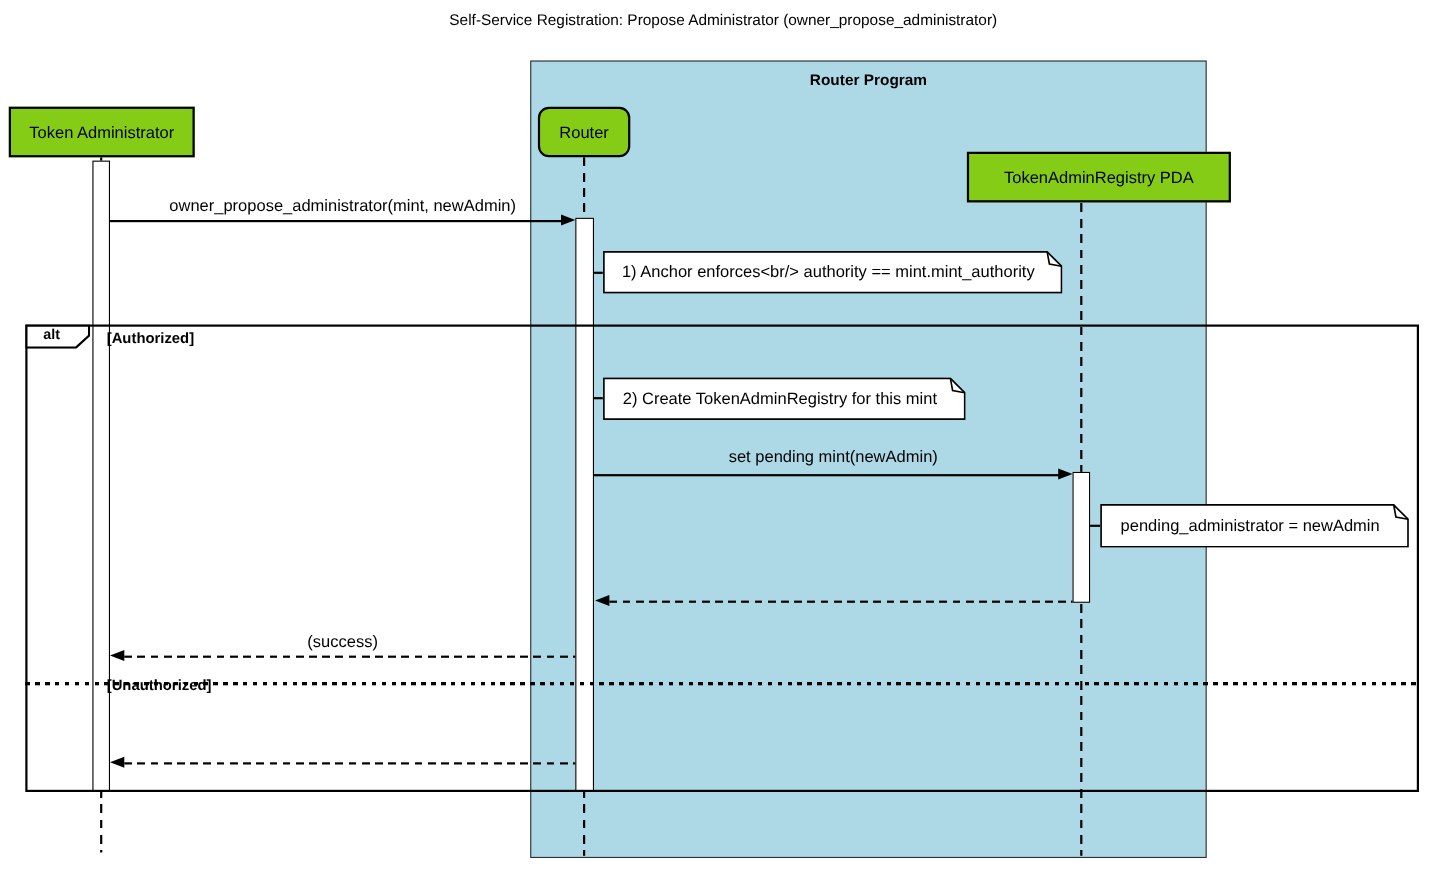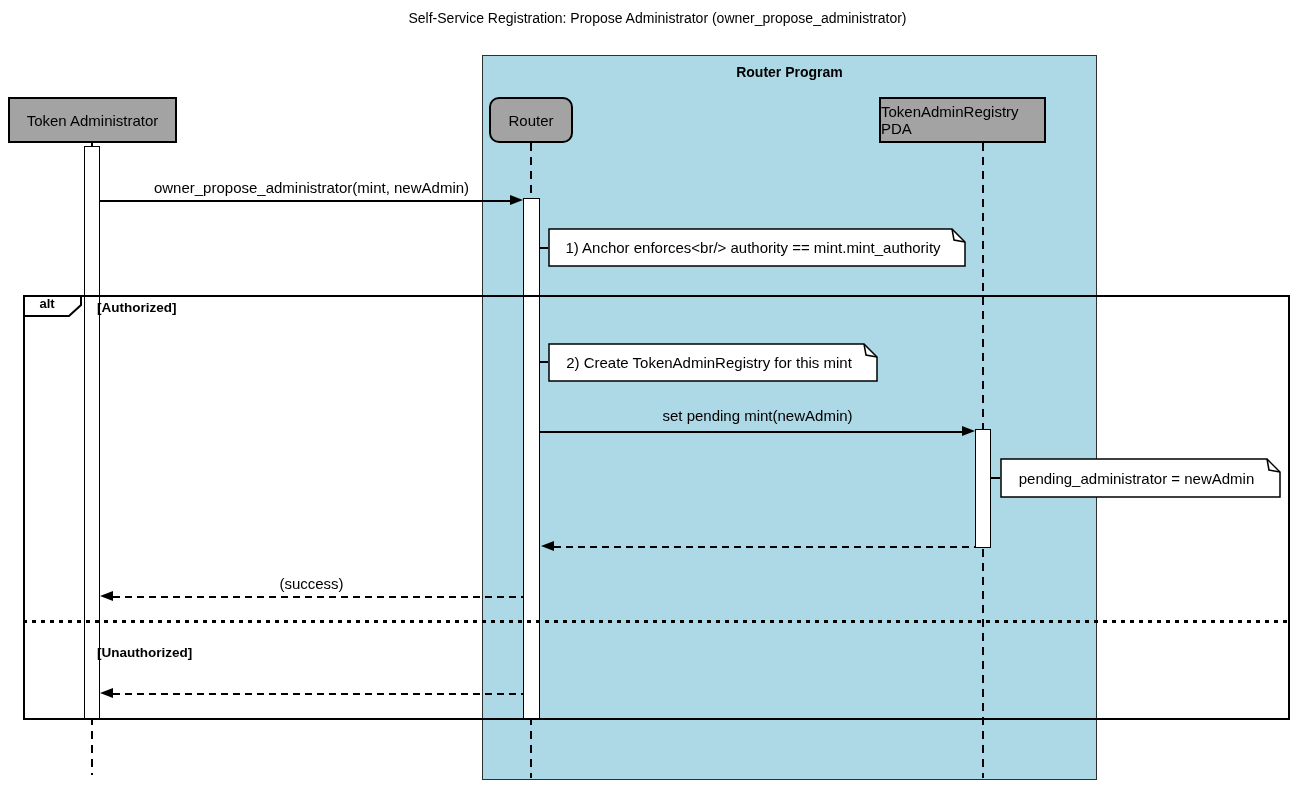--- a/index.html
+++ b/index.html
@@ -13,26 +13,26 @@
                 background: #ADD8E6; border: 1px solid #2f2f2f; z-index: 0; }
   .group-label { position: absolute; left: 482px; top: 64px; width: 615px; text-align: center;
                  font-size: 14px; font-weight: bold; z-index: 1; }
 
   .lifeline { position: absolute; width: 1.5px; z-index: 1;
               background: repeating-linear-gradient(to bottom, #000 0 8px, transparent 8px 14px); }
   .ll-ta     { left: 91px;  top: 143px; height: 632px; }
   .ll-router { left: 530px; top: 143px; height: 635px; }
   .ll-pda    { left: 982px; top: 143px; height: 635px; }
 
-  .participant { position: absolute; top: 97px; height: 46px; background: #a3a3a3;
+  .participant { position: absolute; top: 97px; height: 46px; background: #84cc16;
                  border: 2px solid #000; display: flex; align-items: center; justify-content: center;
                  font-size: 15px; z-index: 3; }
   .p-ta     { left: 8px;   width: 169px; }
   .p-router { left: 489px; width: 84px; border-radius: 10px; }
-  .p-pda    { left: 879px; width: 167px; }
+  .p-pda    { left: 879px; width: 240px; margin-top: 41px; }
 
   .activation { position: absolute; background: #fff; border: 1px solid #000; z-index: 2; }
   .act-ta     { left: 84px;  top: 146px; width: 16px; height: 574px; }
   .act-router { left: 523px; top: 198px; width: 17px; height: 522px; }
   .act-pda    { left: 975px; top: 429px; width: 16px; height: 119px; }
 
   .msg-label { position: absolute; text-align: center; font-size: 15px; z-index: 3; white-space: nowrap; }
   .line { position: absolute; height: 1.5px; background: #000; z-index: 3; }
   .line-dashed { position: absolute; height: 1.5px; z-index: 3;
                  background: repeating-linear-gradient(to right, #000 0 7px, transparent 7px 12px); }
@@ -130,18 +130,18 @@
   </div>
 
   <div class="line-dashed" style="left:554px; top:546px; width:421px;"></div>
   <div class="head-left" style="left:541px; top:541px;"></div>
 
   <div class="msg-label" style="left:100px; top:575px; width:423px;">(success)</div>
   <div class="line-dashed" style="left:113px; top:596px; width:410px;"></div>
   <div class="head-left" style="left:100px; top:591px;"></div>
 
   <div class="divider"></div>
-  <div class="branch-label" style="left:97px; top:645px;">[Unauthorized]</div>
+  <div class="branch-label" style="left:97px; top:615px;">[Unauthorized]</div>
 
   <div class="line-dashed" style="left:113px; top:693px; width:410px;"></div>
   <div class="head-left" style="left:100px; top:688px;"></div>
 
 </div>
 
 </body></html>

